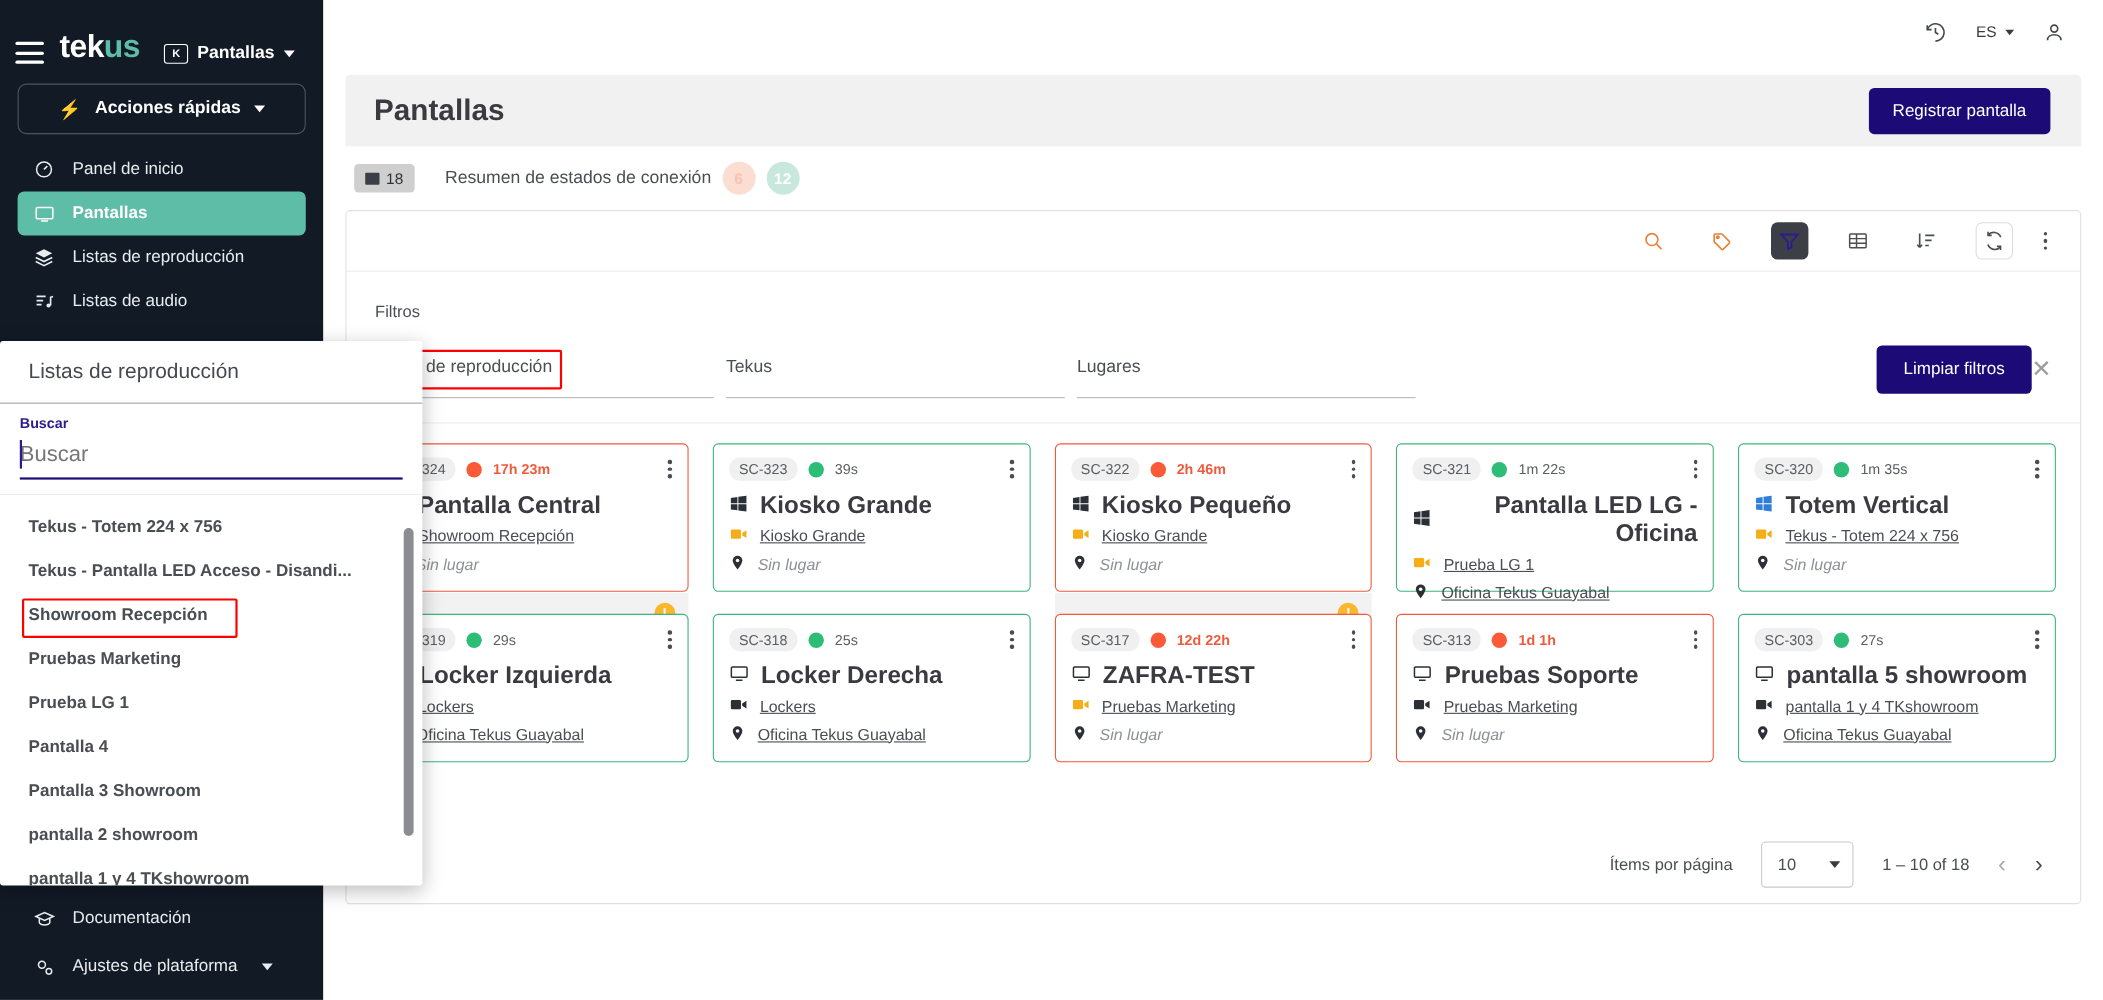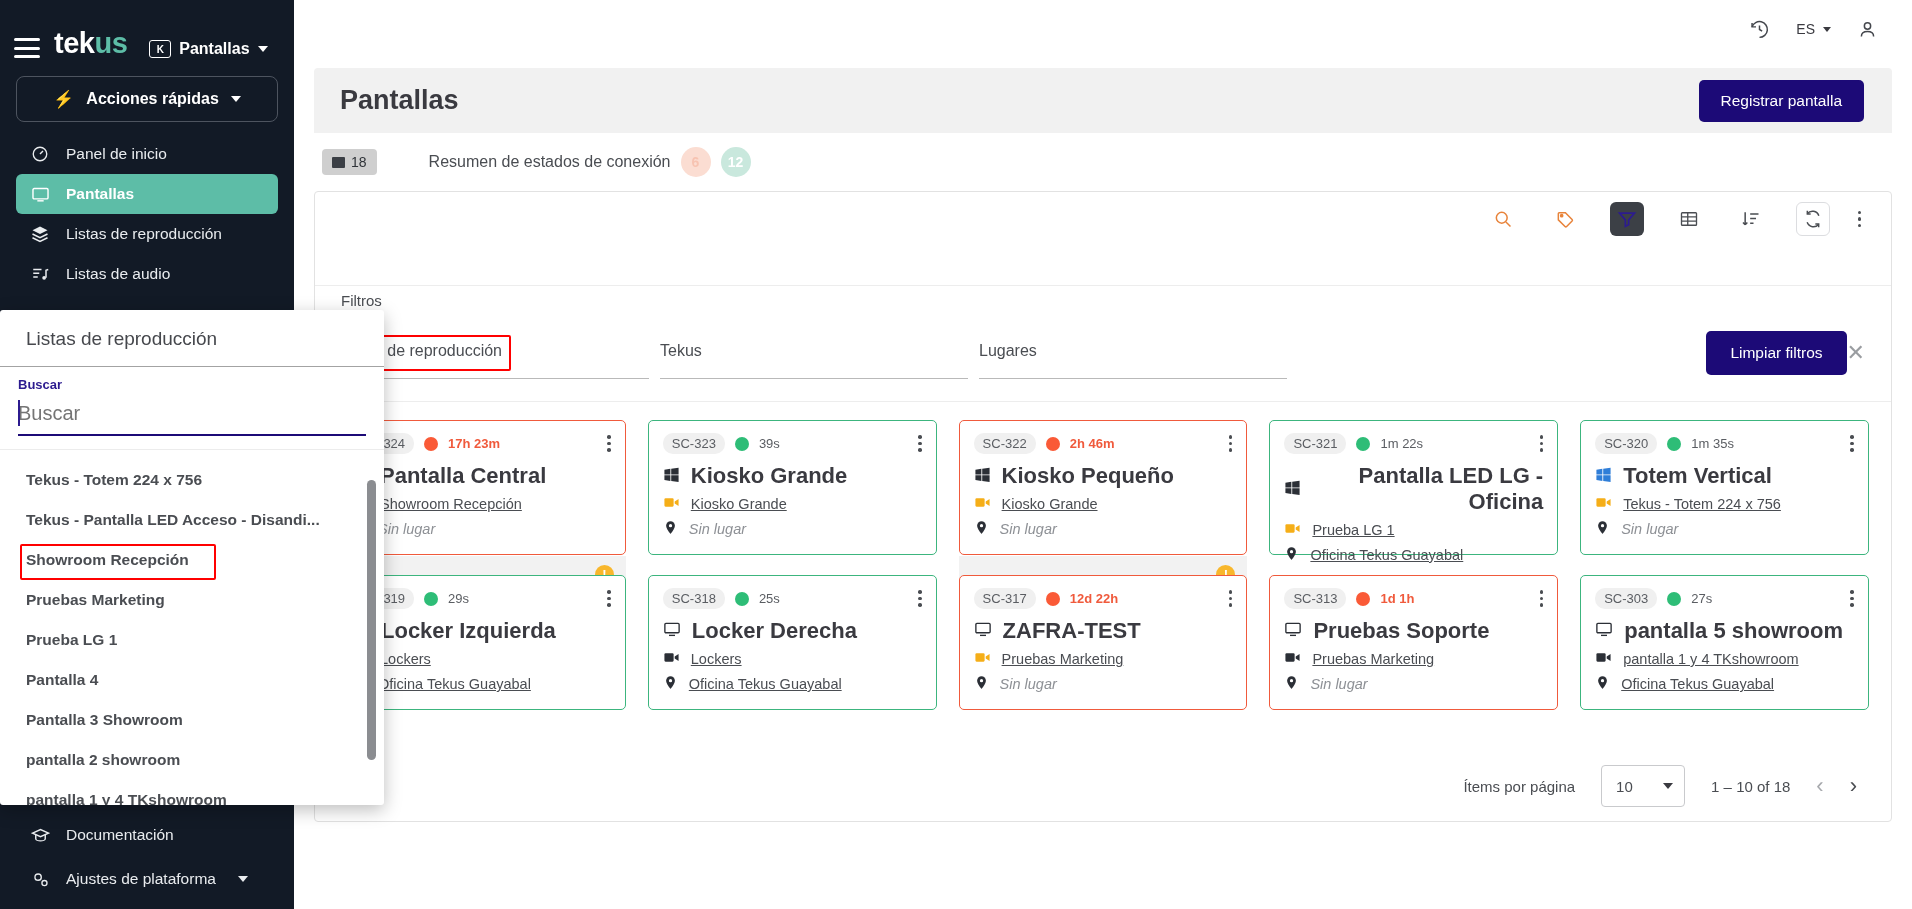--- a/index.html
+++ b/index.html
@@ -59,21 +59,21 @@
   .main { position: absolute; left: 294px; top: 58px; right: 0; bottom: 0;
           background: #fff; padding: 10px 20px 0 20px; }
   .page-head { background: #f1f1f1; border-radius: 4px 4px 0 0; height: 65px;
                display: flex; align-items: center; justify-content: space-between;
                padding: 0 28px 0 26px; }
   .page-title { font-size: 27px; font-weight: 600; color: #3a3a40; }
   .btn-primary { background: #1c0a77; color: #fff; border: none; border-radius: 5px;
                  height: 42px; padding: 0 22px; font-size: 15.5px; font-family: inherit;
                  cursor: pointer; font-weight: 500; }
 
-  .summary { height: 58px; display: flex; align-items: center; gap: 52px; padding-left: 8px; }
+  .summary { height: 58px; display: flex; align-items: center; gap: 28px; padding-left: 8px; }
   .chip-count { background: #cfcfcf; border-radius: 4px; height: 26px; display: flex;
                 align-items: center; gap: 6px; padding: 0 10px; font-size: 14px; color: #2f3338; }
   .chip-count .sq { width: 13px; height: 11px; background: #3b3f45; border-radius: 1px; }
   .sum-label { display: flex; align-items: center; gap: 10px; font-size: 16px; color: #4a4d52; }
   .pill { width: 30px; height: 30px; border-radius: 50%; display: flex; align-items: center;
           justify-content: center; font-size: 14px; font-weight: 600; }
   .pill.off { background: #fbddd2; color: #f7c3b1; }
   .pill.on  { background: #c9e8dd; color: #ffffff; }
 
   .panel { border: 1px solid #e2e2e2; border-radius: 4px; height: 631px; position: relative;
@@ -82,21 +82,21 @@
                    gap: 28px; padding-right: 30px; }
   .tool { width: 34px; height: 34px; display: flex; align-items: center; justify-content: center;
           border-radius: 6px; cursor: pointer; color: #4a4d52; }
   .tool.orange { color: #e8833a; }
   .tool.active { background: #3c4046; color: #fff; }
   .tool.outline { border: 1px solid #dcdde0; }
   .kebab { display: flex; flex-direction: column; gap: 3px; align-items: center; cursor: pointer; }
   .kebab i { width: 3.5px; height: 3.5px; border-radius: 50%; background: #4a4d52; display: block; }
 
   
-  .filters { border-top: 1px solid #ededed; border-bottom: 1px solid #ededed; padding: 6px 26px 22px; position: relative; margin-top: 39px; }
+  .filters { border-top: 1px solid #ededed; border-bottom: 1px solid #ededed; padding: 28px 26px 22px; position: relative; }
   .filters-label { font-size: 15px; color: #4a4d52; margin-bottom: 22px; }
   .filters-row { display: flex; align-items: flex-end; gap: 0; }
   .f-field { width: 308px; margin-right: 11px; }
   .f-field .f-name { font-size: 16px; color: #4a4d52; padding-bottom: 18px; }
   .f-field .f-line { height: 1px; background: #b9b9b9; }
   .f-field.hl { position: relative; }
   .f-field.hl .hl-box { position: absolute; left: -8px; top: -7px; width: 178px; height: 36px;
                         border: 2px solid #ff0000; border-radius: 2px; pointer-events: none; }
   .filters-actions { margin-left: auto; display: flex; align-items: center; padding-bottom: 4px;}
   .btn-clear { background: #1c0a77; color: #fff; border: none; border-radius: 5px; height: 44px;

